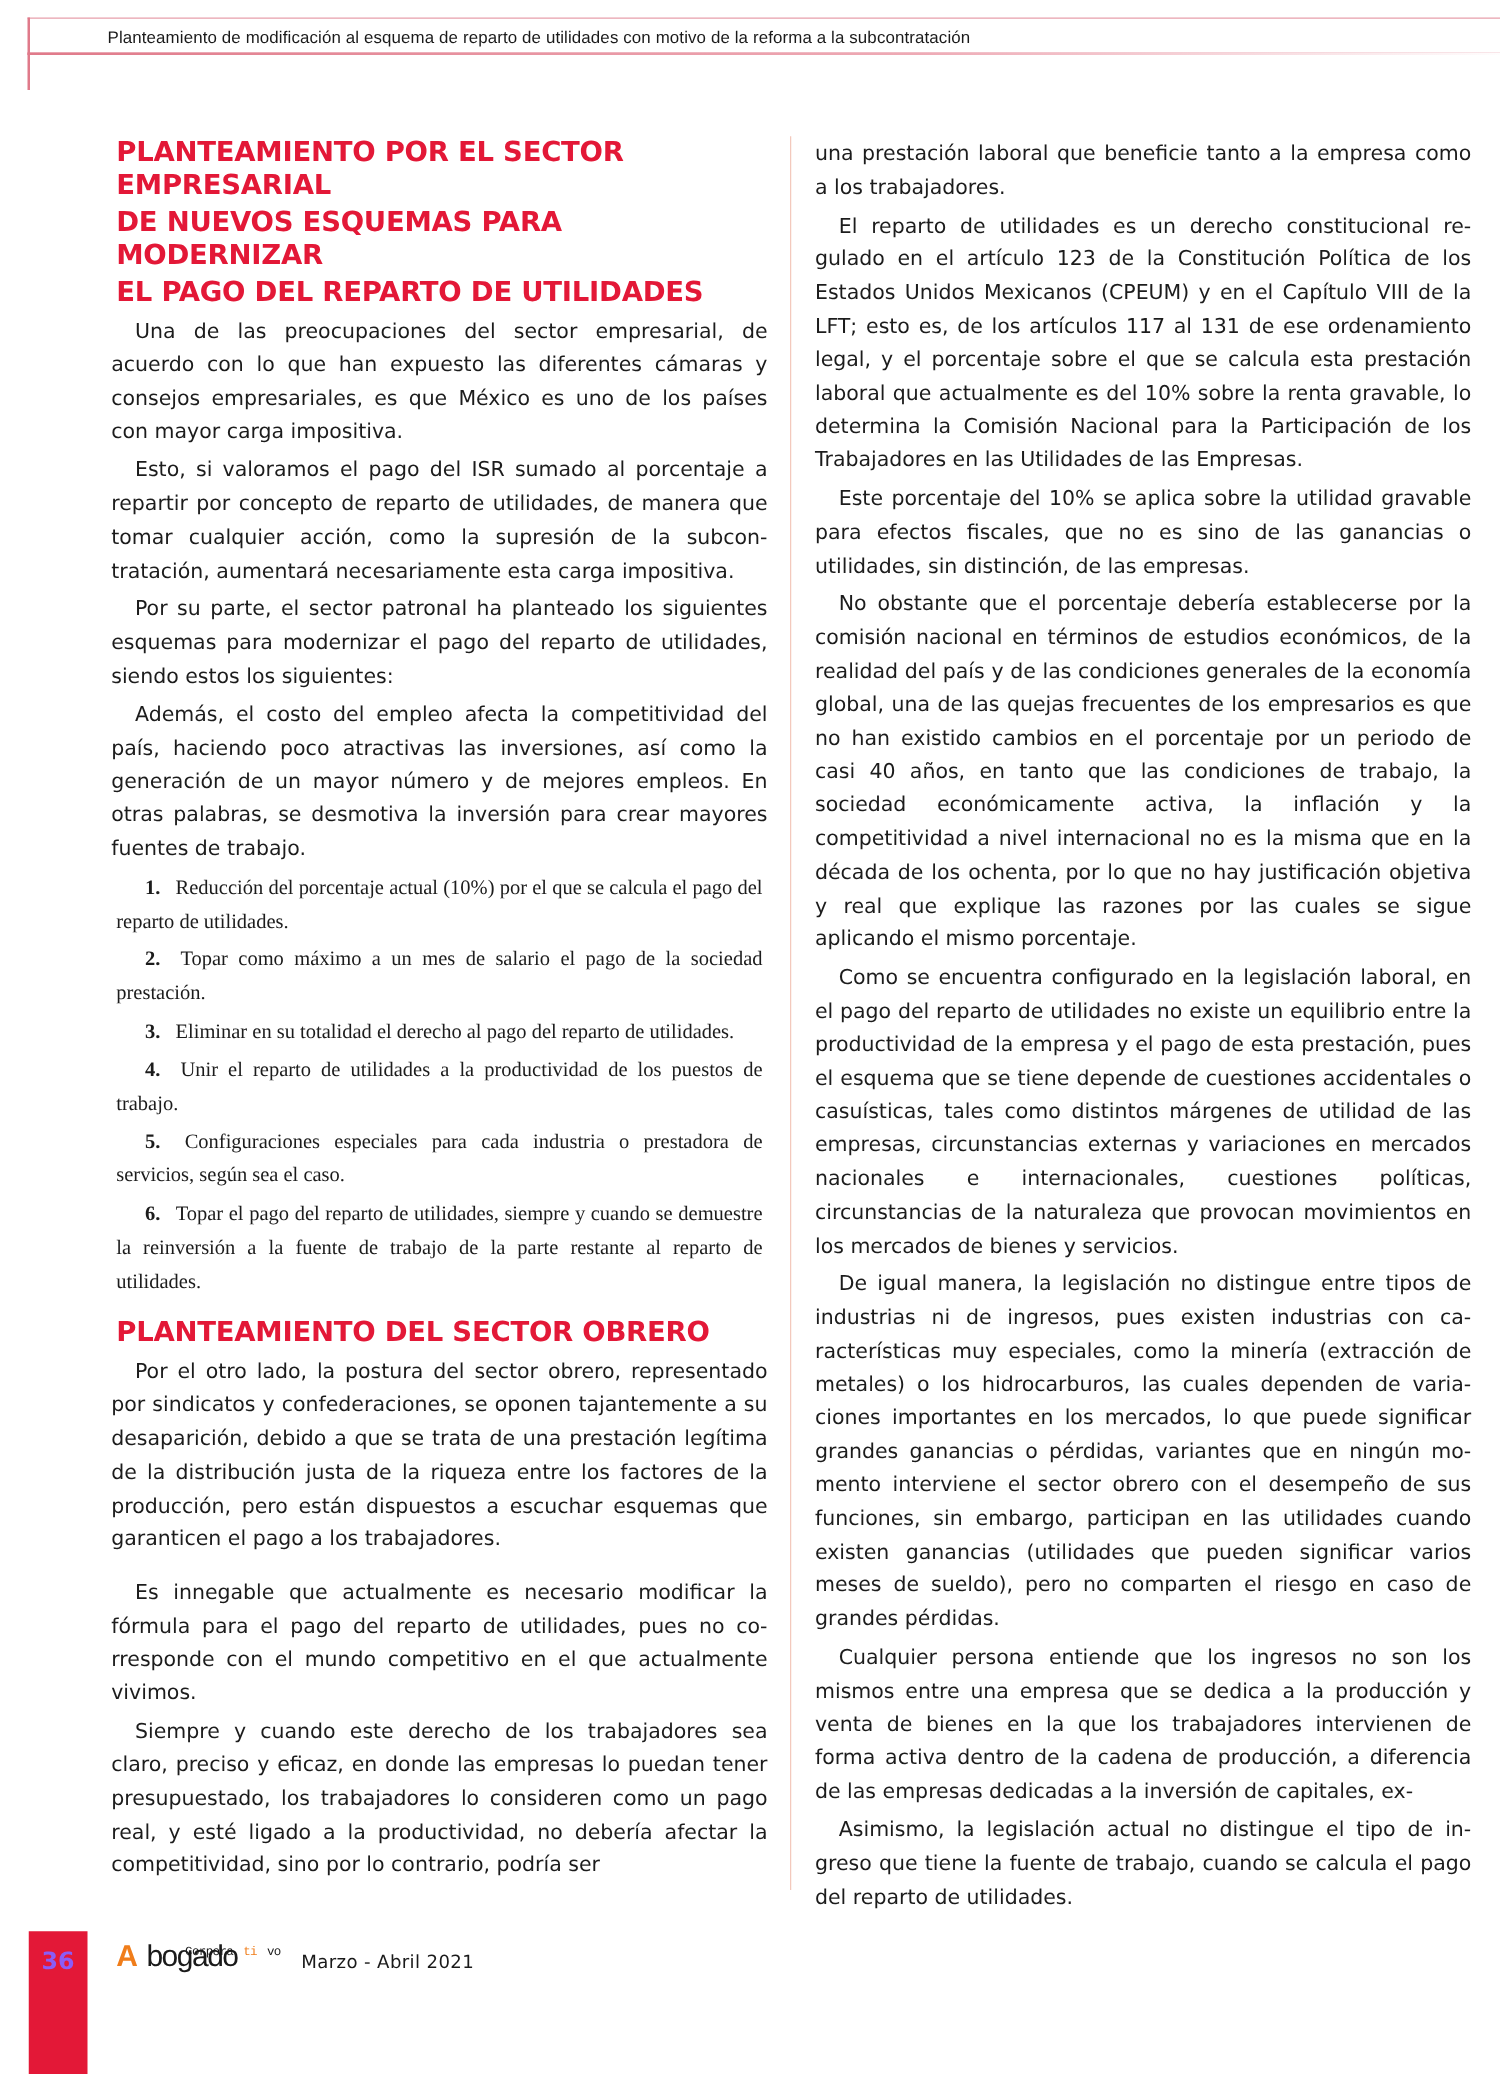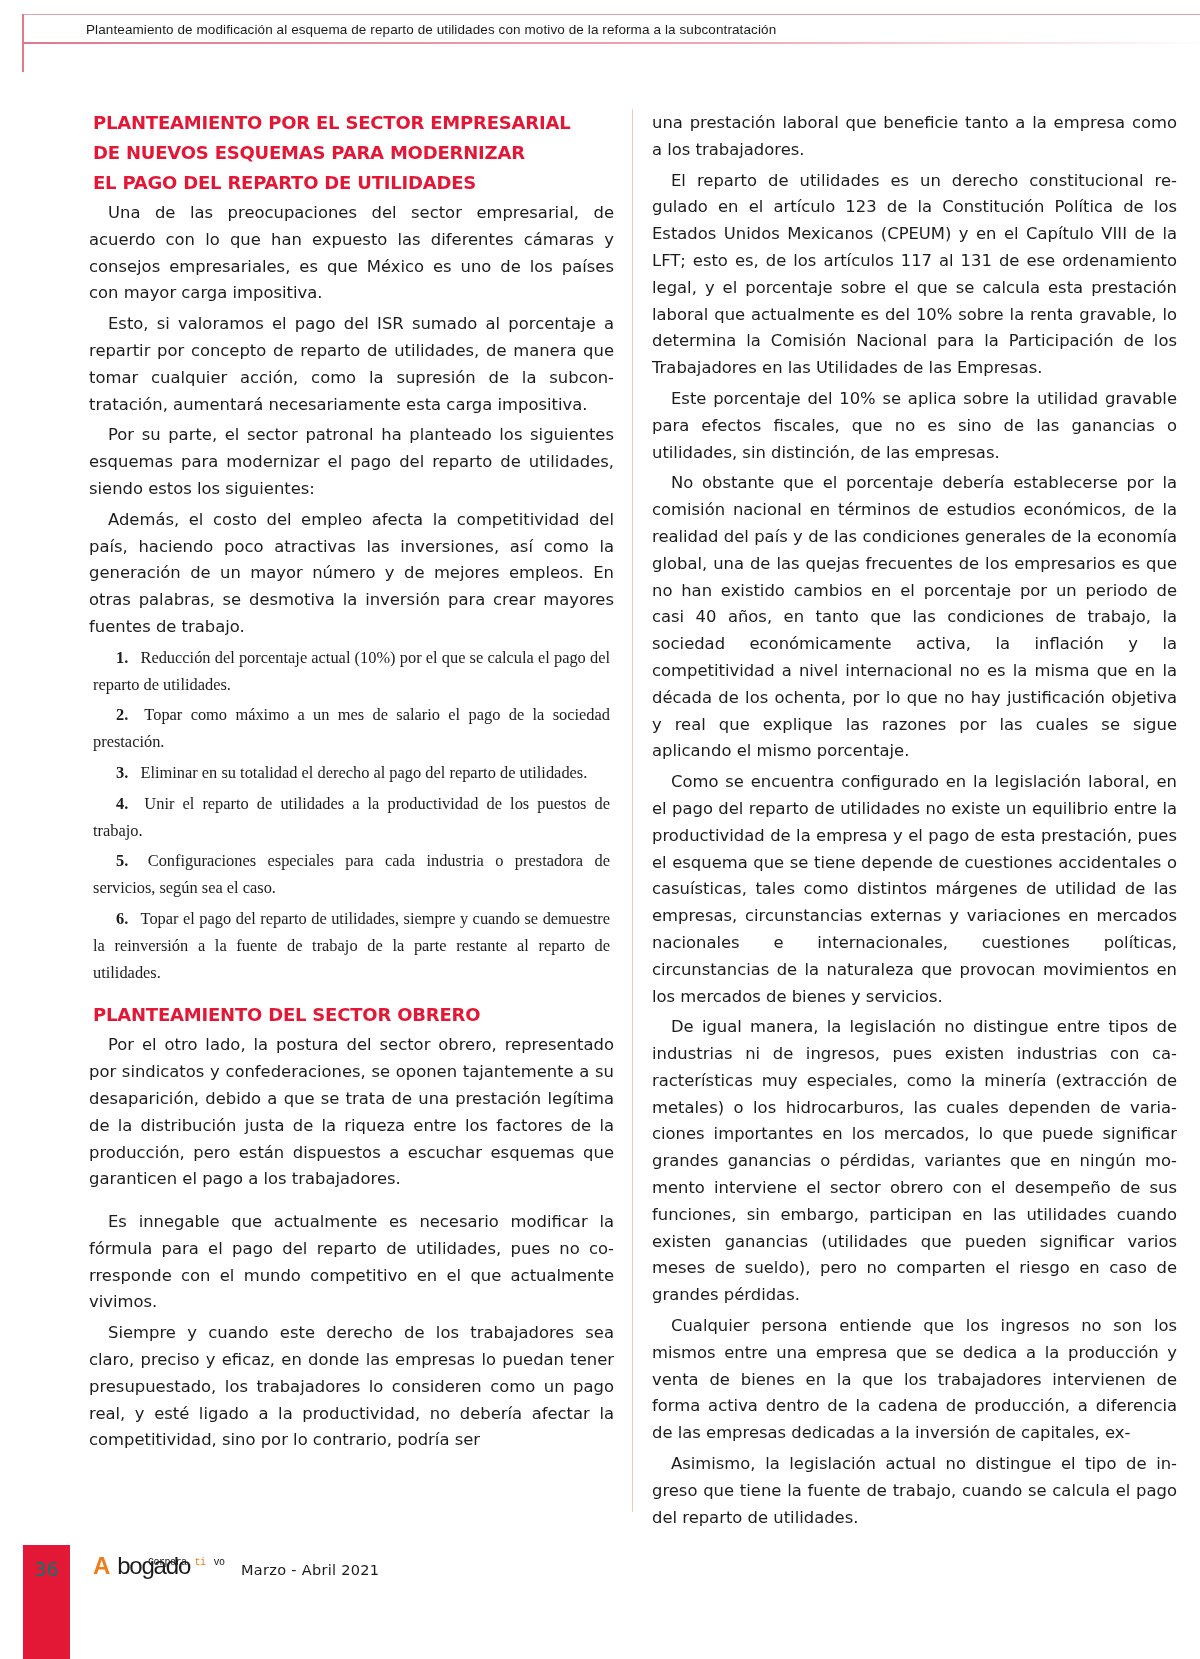--- a/index.html
+++ b/index.html
@@ -33,38 +33,38 @@
   }
   .col-left { left: 73px; }
   .col-right { left: 636px; top: 94px; }
 
   .col-divider {
     position: absolute; left: 620px; top: 97px; width: 1px; height: 1403px;
     background: #f3c9bd;
   }
 
   .section-title {
-    color: #e31837; font-weight: bold; font-size: 18px; line-height: 26px;
+    color: #e31837; font-weight: bold; font-size: 22px; line-height: 26px;
     font-family: "DejaVu Sans", sans-serif; letter-spacing: -0.2px;
     text-transform: uppercase;
   }
   .section-title.spaced { margin-top: 16px; }
   .section-title span { display: block; }
 
   .para { text-align: justify; text-indent: 19px; hyphens: manual; }
   .list-item { text-align: justify; text-indent: 19px; font-family: Liberation Serif, serif; }
   .list-num { font-weight: bold; }
 
   .footer-bar {
     position: absolute; left: 11px; top: 1533px; width: 47px; height: 126px;
     background: #e31837;
   }
   .page-number {
     position: absolute; left: 11px; top: 1546px; width: 47px; text-align: center;
-    font-family: "DejaVu Sans", sans-serif; font-weight: normal; font-size: 19px; color: #0f766e;
+    font-family: "DejaVu Sans", sans-serif; font-weight: bold; font-size: 19px; color: #8b5cf6;
   }
   .logo {
     position: absolute; left: 73px; top: 1536px; height: 40px; width: 120px;
   }
   .logo-main {
     position: absolute; left: 0; top: 0;
     font-family: "Liberation Sans", sans-serif; font-size: 24px; letter-spacing: -1.2px; color: #1a1a1a;
   }
   .logo-main .logo-a { color: #f07d1a; font-weight: bold; }
   .logo-sub {

